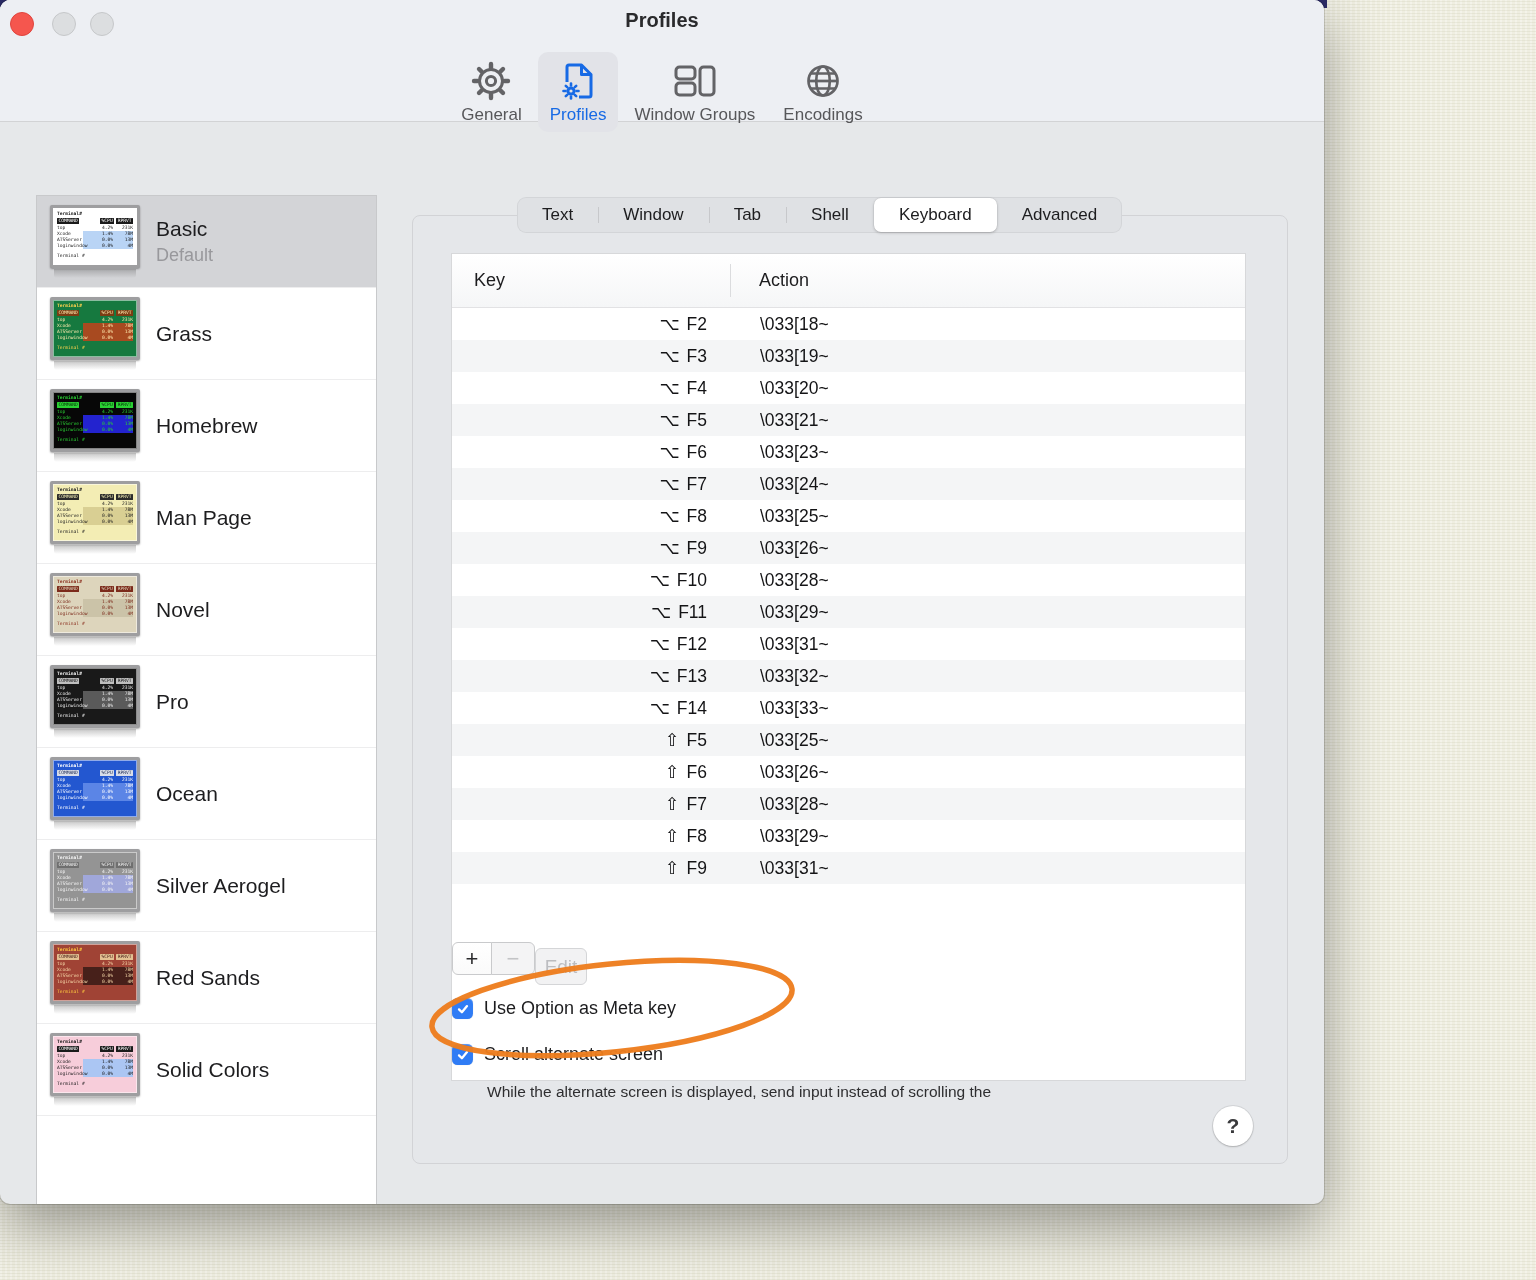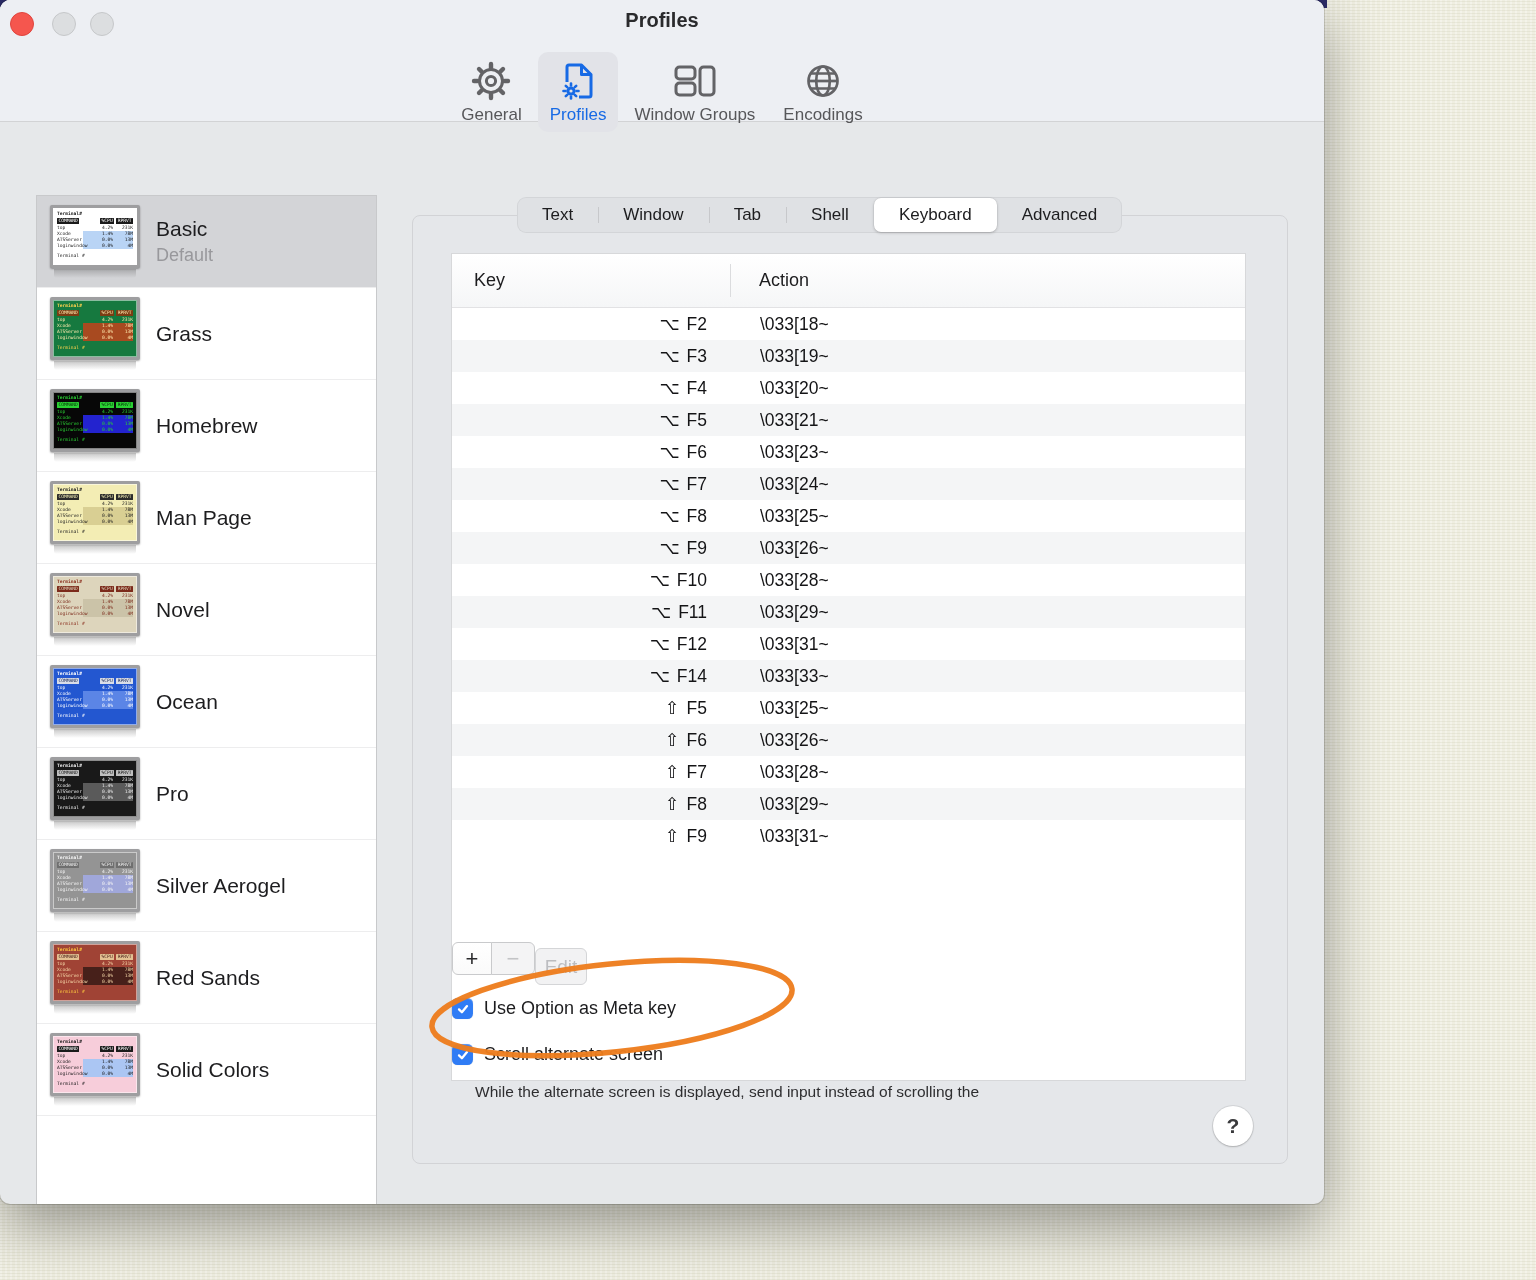--- a/index.html
+++ b/index.html
@@ -155,21 +155,21 @@
   .cb-row { position:absolute; display:flex; align-items:flex-start; gap:11px; }
   .cb-row.r1 { left:452px; top:998px; }
   .cb-row.r2 { left:452px; top:1044px; }
   .checkbox {
     width:21px; height:21px; border-radius:5.5px; background:#2f7cf5;
     display:flex; align-items:center; justify-content:center;
     box-shadow:inset 0 1px 1px rgba(255,255,255,.25), 0 0 1px rgba(0,0,0,.2);
   }
   .cb-label { font-size:18px; color:#1c1c1e; }
 
-  .footnote { position:absolute; left:475px; top:1081px; width:700px; font-size:15.5px; line-height:21px; color:#2e2e30; }
+  .footnote { position:absolute; left:487px; top:1081px; width:700px; font-size:15.5px; line-height:21px; color:#2e2e30; }
 
   .help-btn {
     position:absolute; left:1213px; top:1106px; width:40px; height:40px; border-radius:50%;
     background:#fff; box-shadow:0 0 0 1px rgba(0,0,0,.08), 0 1px 2px rgba(0,0,0,.18);
     display:flex; align-items:center; justify-content:center;
     font-size:21px; font-weight:700; color:#3a3a3c; cursor:default;
   }
 
   .annotation { position:absolute; left:420px; top:944px; width:392px; height:132px; z-index:5; pointer-events:none; }
 </style>
@@ -458,20 +458,60 @@
               </div>
         <div class="t-prompt">Terminal #</div>
       </div>
       <div class="thumb-refl"></div>
     </div>
     <div class="p-text">
       <div class="p-name">Novel</div>
 
     </div>
   </div>
+        <div class="p-item" style="--bg: #191919; --fg: #ededed; --title: #ededed; --hl: #5a5a5a; --chipBg: #bfbfbf; --chipFg: #191919;">
+    <div class="thumb-wrap">
+      <div class="thumb">
+        <div class="t-title">Terminal#</div>
+        <div class="t-header">
+                <span class="chip chip0">COMMAND</span>
+                <span class="chip chip1">%CPU</span>
+                <span class="chip chip2">RPRVT</span>
+              </div>
+        <div class="t-rows">
+                <div class="t-row">
+                  <span class="tc tc0">top</span>
+                  <span class="tc tc1">4.2%</span>
+                  <span class="tc tc2">231K</span>
+                </div>
+                <div class="t-row hl">
+                  <span class="tc tc0">Xcode</span>
+                  <span class="tc tc1">1.4%</span>
+                  <span class="tc tc2">78M</span>
+                </div>
+                <div class="t-row hl">
+                  <span class="tc tc0">ATSServer</span>
+                  <span class="tc tc1">0.0%</span>
+                  <span class="tc tc2">13M</span>
+                </div>
+                <div class="t-row hl">
+                  <span class="tc tc0">loginwindow</span>
+                  <span class="tc tc1">0.0%</span>
+                  <span class="tc tc2">4M</span>
+                </div>
+              </div>
+        <div class="t-prompt">Terminal #</div>
+      </div>
+      <div class="thumb-refl"></div>
+    </div>
+    <div class="p-text">
+      <div class="p-name">Pro</div>
+
+    </div>
+  </div>
         <div class="p-item" style="--bg: #2357d0; --fg: #ffffff; --title: #ffffff; --hl: #5b85e6; --chipBg: #d9dde8; --chipFg: #1b2a55;">
     <div class="thumb-wrap">
       <div class="thumb">
         <div class="t-title">Terminal#</div>
         <div class="t-header">
                 <span class="chip chip0">COMMAND</span>
                 <span class="chip chip1">%CPU</span>
                 <span class="chip chip2">RPRVT</span>
               </div>
         <div class="t-rows">
@@ -495,60 +535,20 @@
                   <span class="tc tc1">0.0%</span>
                   <span class="tc tc2">4M</span>
                 </div>
               </div>
         <div class="t-prompt">Terminal #</div>
       </div>
       <div class="thumb-refl"></div>
     </div>
     <div class="p-text">
       <div class="p-name">Ocean</div>
-
-    </div>
-  </div>
-        <div class="p-item" style="--bg: #191919; --fg: #ededed; --title: #ededed; --hl: #5a5a5a; --chipBg: #bfbfbf; --chipFg: #191919;">
-    <div class="thumb-wrap">
-      <div class="thumb">
-        <div class="t-title">Terminal#</div>
-        <div class="t-header">
-                <span class="chip chip0">COMMAND</span>
-                <span class="chip chip1">%CPU</span>
-                <span class="chip chip2">RPRVT</span>
-              </div>
-        <div class="t-rows">
-                <div class="t-row">
-                  <span class="tc tc0">top</span>
-                  <span class="tc tc1">4.2%</span>
-                  <span class="tc tc2">231K</span>
-                </div>
-                <div class="t-row hl">
-                  <span class="tc tc0">Xcode</span>
-                  <span class="tc tc1">1.4%</span>
-                  <span class="tc tc2">78M</span>
-                </div>
-                <div class="t-row hl">
-                  <span class="tc tc0">ATSServer</span>
-                  <span class="tc tc1">0.0%</span>
-                  <span class="tc tc2">13M</span>
-                </div>
-                <div class="t-row hl">
-                  <span class="tc tc0">loginwindow</span>
-                  <span class="tc tc1">0.0%</span>
-                  <span class="tc tc2">4M</span>
-                </div>
-              </div>
-        <div class="t-prompt">Terminal #</div>
-      </div>
-      <div class="thumb-refl"></div>
-    </div>
-    <div class="p-text">
-      <div class="p-name">Pro</div>
 
     </div>
   </div>
         <div class="p-item" style="--bg: #949494; --fg: #f5f5f5; --title: #f5f5f5; --hl: #a0a7da; --chipBg: #6f6f6f; --chipFg: #f0f0f0;">
     <div class="thumb-wrap">
       <div class="thumb">
         <div class="t-title">Terminal#</div>
         <div class="t-header">
                 <span class="chip chip0">COMMAND</span>
                 <span class="chip chip1">%CPU</span>
@@ -737,20 +737,24 @@
   </div>
         <div class="kv-row">
     <div class="rk"><span class="mod">⌥</span><span class="key">F11</span></div>
     <div class="ra">\033[29~</div>
   </div>
         <div class="kv-row">
     <div class="rk"><span class="mod">⌥</span><span class="key">F12</span></div>
     <div class="ra">\033[31~</div>
   </div>
         <div class="kv-row">
+    <div class="rk"><span class="mod">⌥</span><span class="key">F13</span></div>
+    <div class="ra">\033[32~</div>
+  </div>
+        <div class="kv-row">
     <div class="rk"><span class="mod">⌥</span><span class="key">F14</span></div>
     <div class="ra">\033[33~</div>
   </div>
         <div class="kv-row">
     <div class="rk"><span class="mod">⇧</span><span class="key">F5</span></div>
     <div class="ra">\033[25~</div>
   </div>
         <div class="kv-row">
     <div class="rk"><span class="mod">⇧</span><span class="key">F6</span></div>
     <div class="ra">\033[26~</div>

